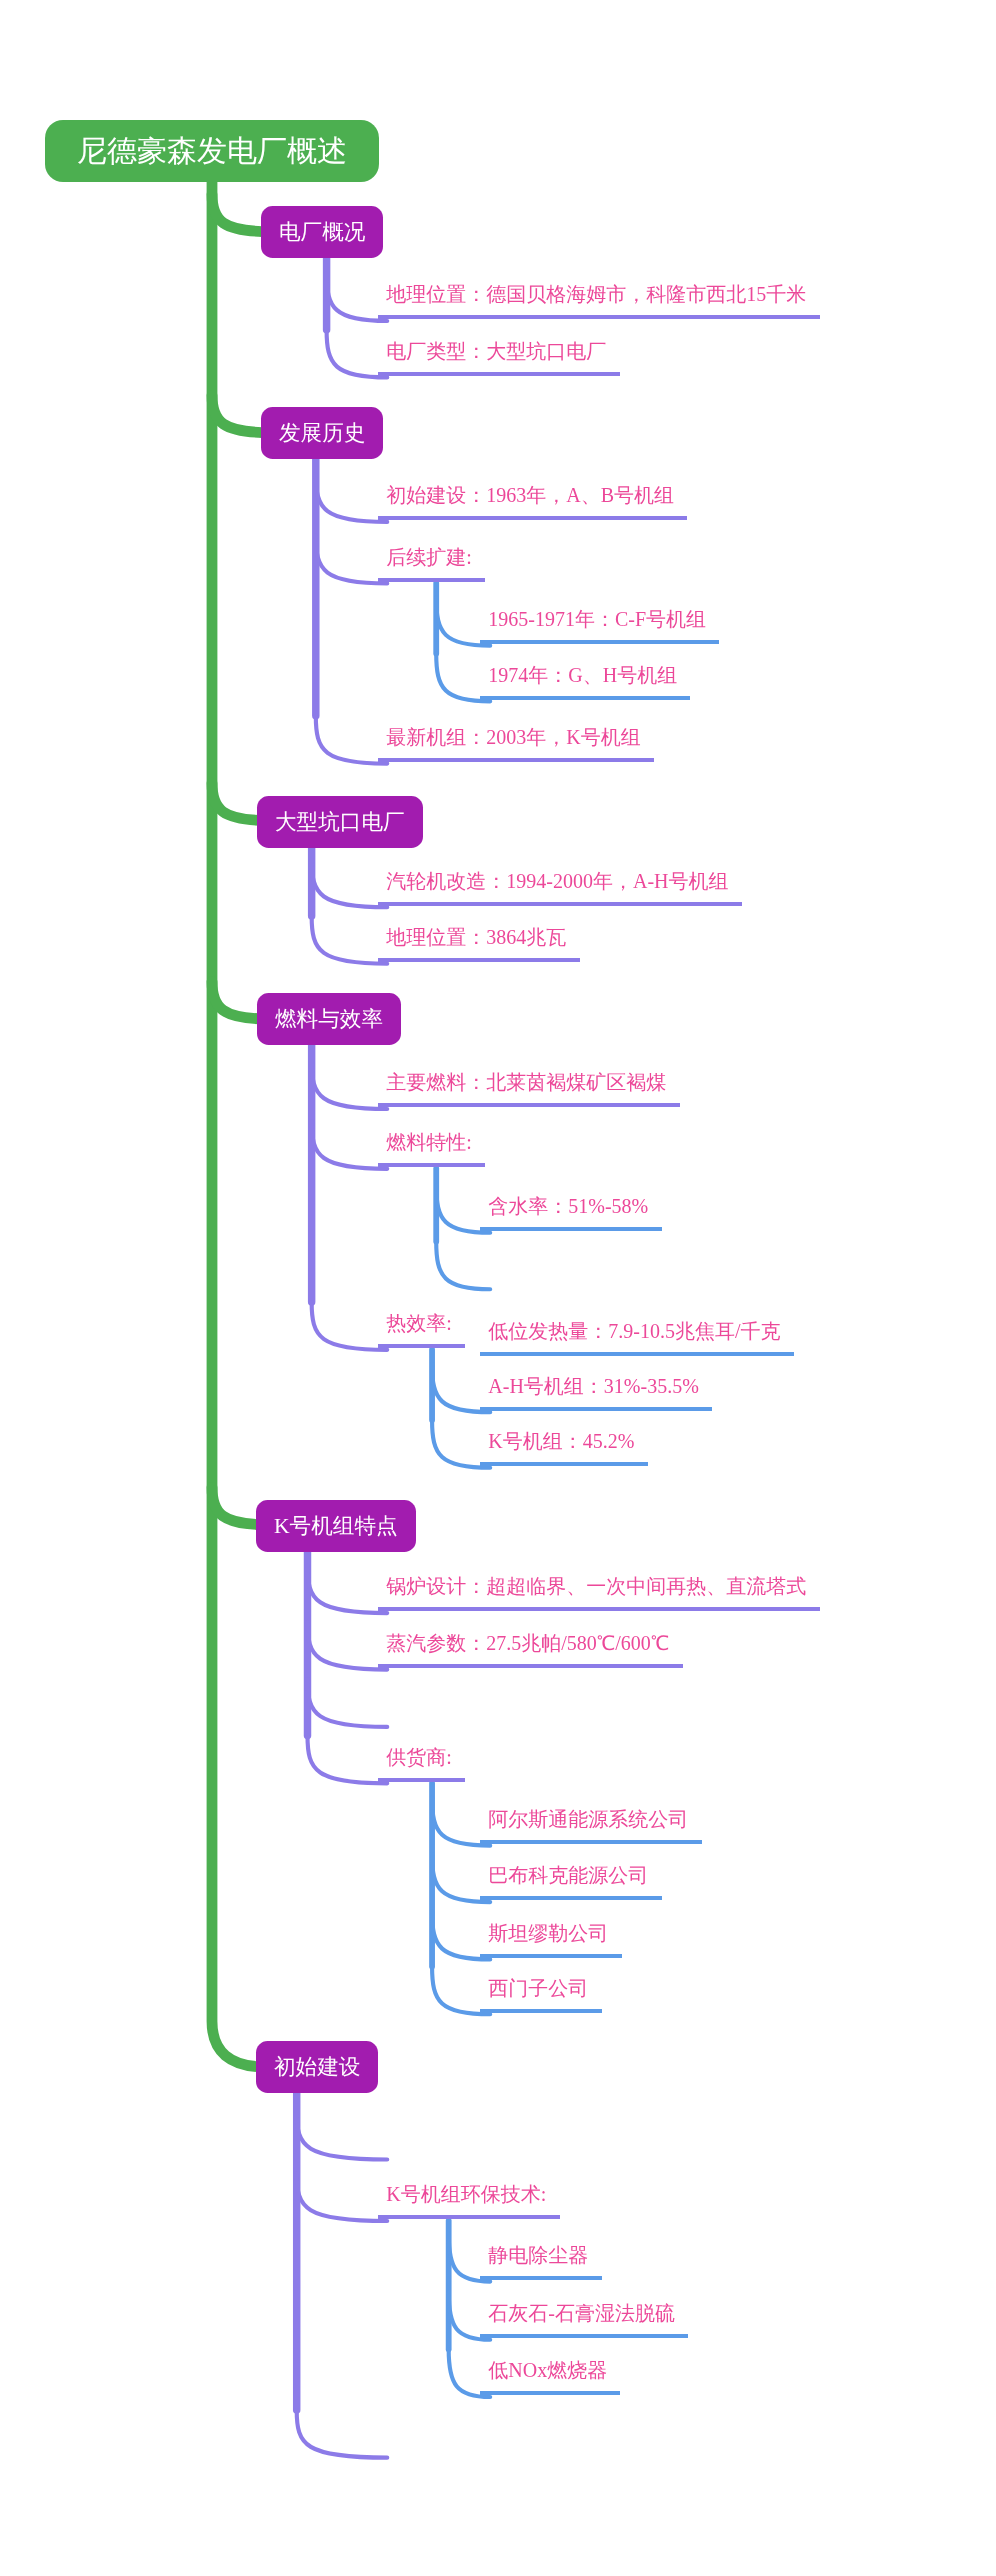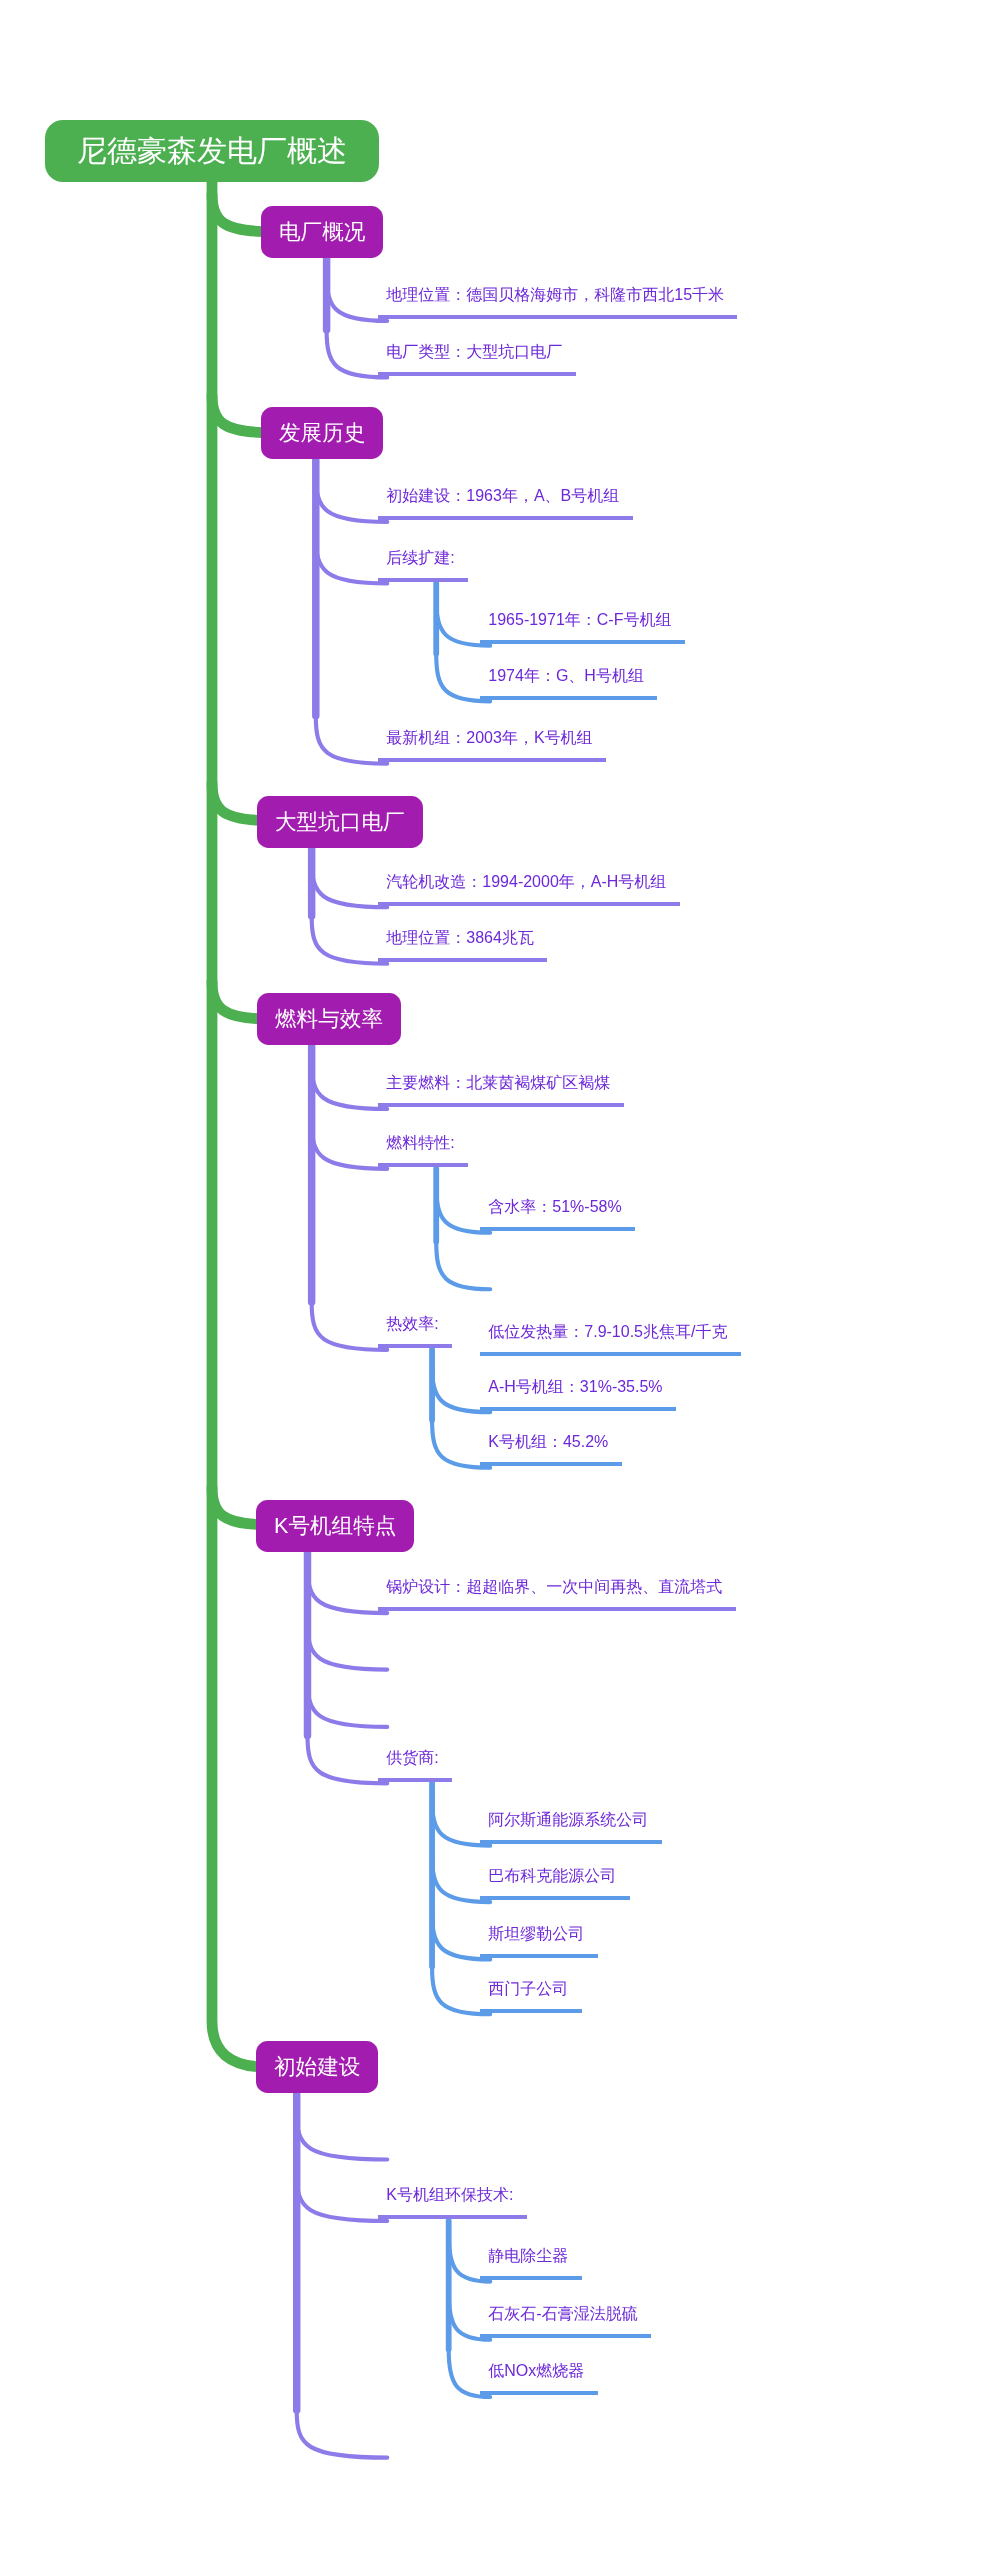--- a/index.html
+++ b/index.html
@@ -1,32 +1,32 @@
 <!DOCTYPE html>
 <html style="font-size:13.3px"><head>
 <meta charset="utf-8">
 <style>
   html,body{margin:0;padding:0;background:#ffffff;}
   .canvas{
     position:relative;width:974px;height:2576px;background:#ffffff;
-    font-family:Liberation Sans, sans-serif;overflow:hidden;
+    font-family:Liberation Serif, serif;overflow:hidden;
   }
   .connectors{position:absolute;left:0;top:0;z-index:1;}
   .node{position:absolute;z-index:2;color:#ffffff;white-space:nowrap;cursor:default;}
   .root-node{
     left:45px;top:120px;background:#4CAF50;border-radius:18px;
     font-size:30px;line-height:35px;padding:13.3px 32px;
   }
   .branch-node{
     background:#a21caf;border-radius:11.6px;
     font-size:21.6px;line-height:30px;padding:10.8px 18px;
   }
   .item{
-    position:absolute;z-index:2;white-space:nowrap;color:#6d28d9;
-    font-size:16px;line-height:25px;padding:0 13.3px 7.5px 8.3px;cursor:default;
+    position:absolute;z-index:2;white-space:nowrap;color:#ec4899;
+    font-size:20px;line-height:25px;padding:0 13.3px 7.5px 8.3px;cursor:default;
   }
   .lvl2{border-bottom:4.2px solid #8C7BE8;}
   .lvl3{border-bottom:4.2px solid #5B9BE8;}
 </style>
 </head>
 <body>
 
 <div class="canvas">
 
   <svg class="connectors" width="997" height="2576" viewBox="0 0 1200 3102" aria-hidden="true">
@@ -115,20 +115,21 @@
   <div class="item lvl2" style="left:378px;top:1070px">主要燃料：北莱茵褐煤矿区褐煤</div>
   <div class="item lvl2" style="left:378px;top:1130px">燃料特性:</div>
   <div class="item lvl3" style="left:480px;top:1194px">含水率：51%-58%</div>
   <div class="item lvl3" style="left:480px;top:1319px">低位发热量：7.9-10.5兆焦耳/千克</div>
   <div class="item lvl2" style="left:378px;top:1311px">热效率:</div>
   <div class="item lvl3" style="left:480px;top:1374px">A-H号机组：31%-35.5%</div>
   <div class="item lvl3" style="left:480px;top:1429px">K号机组：45.2%</div>
 
   <div class="node branch-node" style="left:256px;top:1500px">K号机组特点</div>
   <div class="item lvl2" style="left:378px;top:1574px">锅炉设计：超超临界、一次中间再热、直流塔式</div>
+  <div class="item lvl2" style="left:378px;top:1631px">蒸汽参数：27.5兆帕/580℃/600℃</div>
   <div class="item lvl2" style="left:378px;top:1745px">供货商:</div>
   <div class="item lvl3" style="left:480px;top:1807px">阿尔斯通能源系统公司</div>
   <div class="item lvl3" style="left:480px;top:1863px">巴布科克能源公司</div>
   <div class="item lvl3" style="left:480px;top:1921px">斯坦缪勒公司</div>
   <div class="item lvl3" style="left:480px;top:1976px">西门子公司</div>
 
   <div class="node branch-node" style="left:256px;top:2041px">初始建设</div>
   <div class="item lvl2" style="left:378px;top:2182px">K号机组环保技术:</div>
   <div class="item lvl3" style="left:480px;top:2243px">静电除尘器</div>
   <div class="item lvl3" style="left:480px;top:2301px">石灰石-石膏湿法脱硫</div>

